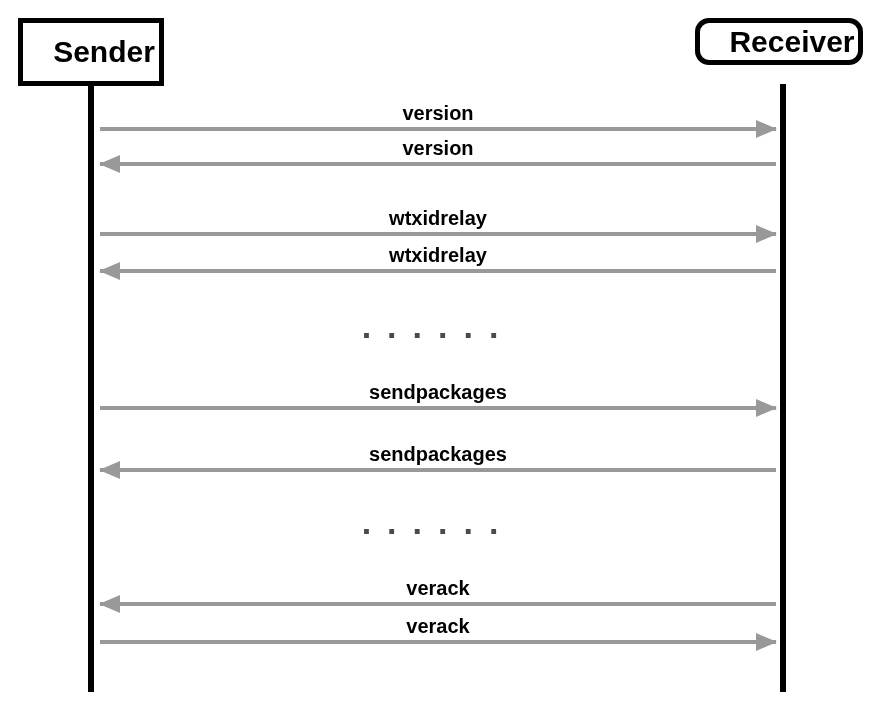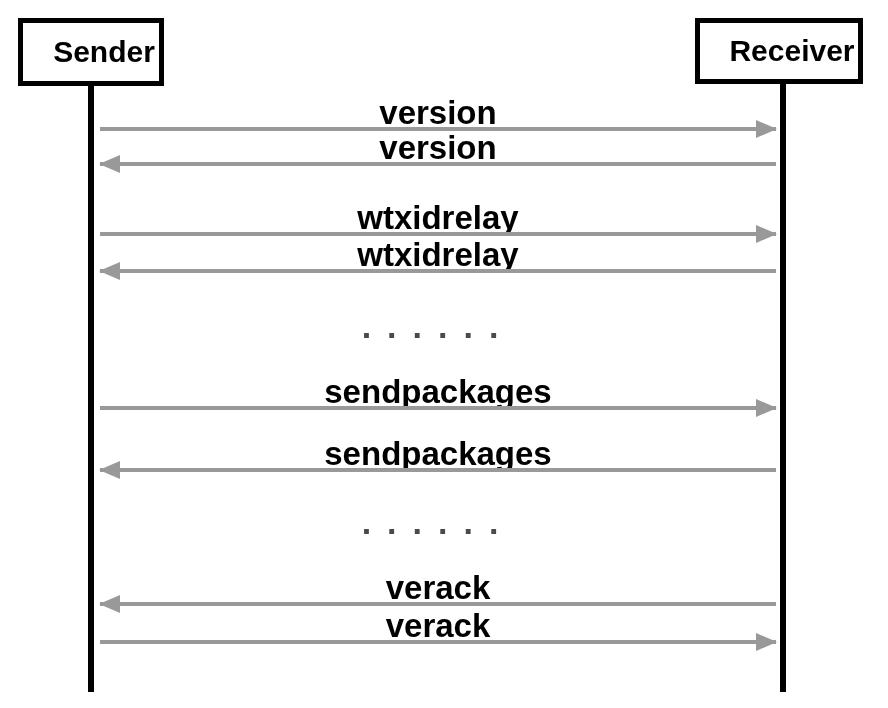--- a/index.html
+++ b/index.html
@@ -21,41 +21,41 @@
     background: #ffffff;
     display: flex;
     align-items: center;
     justify-content: center;
     font-weight: 700;
     font-size: 30px;
     color: #000000;
     padding-left: 26px;
   }
   #actor-sender   { left: 18px;  width: 146px; height: 68px; }
-  #actor-receiver { left: 695px; width: 168px; height: 66px; }
+  #actor-receiver { left: 695px; width: 168px; height: 47px; border-radius: 14px; }
 
   
   .lifeline {
     position: absolute;
     width: 6px;
     background: #000000;
   }
   #lifeline-sender   { left: 88px;  top: 86px; height: 606px; }
   #lifeline-receiver { left: 780px; top: 84px; height: 608px; }
 
   
   .msg {
     position: absolute;
     left: 100px;
     width: 676px;
   }
   .msg-label {
     text-align: center;
     font-weight: 700;
-    font-size: 33px;
+    font-size: 20px;
     line-height: 28px;
     height: 28px;
     color: #000000;
   }
   .msg-line {
     position: relative;
     height: 4px;
     background: #999999;
   }
   .head {

